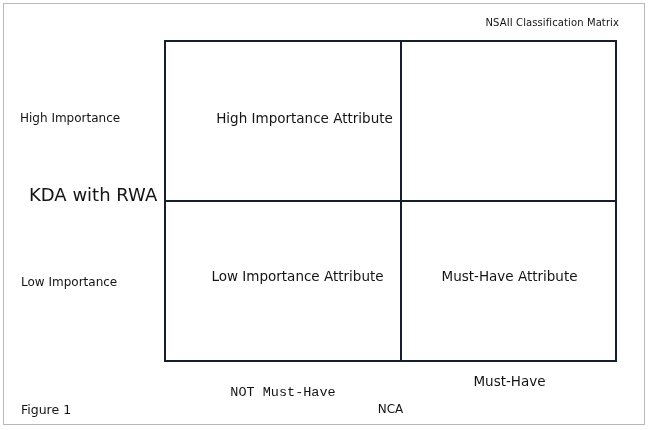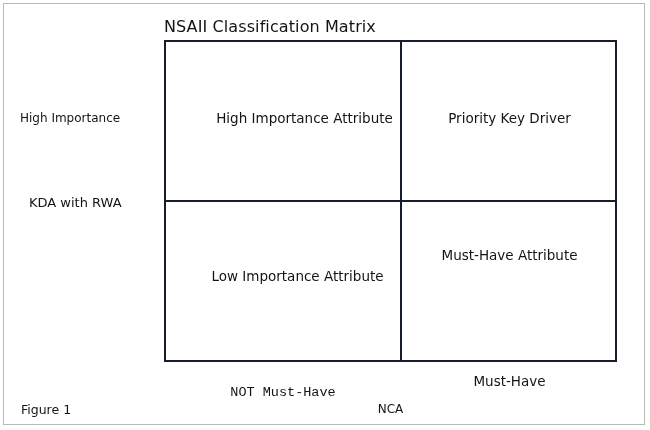--- a/index.html
+++ b/index.html
@@ -25,22 +25,22 @@
     border: 1px solid #b9b9b9;
     background: #ffffff;
   }
 
   
   #chart-title {
     position: absolute;
     left: 160px;
     top: 13px;
     width: 455px;
-    text-align: left;
-    font-size: 16px;
+    text-align: right;
+    font-size: 10px;
     color: #141414;
     letter-spacing: 0.1px;
     white-space: nowrap;
   }
 
   
   #matrix-box {
     position: absolute;
     left: 160px;
     top: 36px;
@@ -101,39 +101,39 @@
     height: 158px;
     padding-top: 66px;
     box-sizing: border-box;
     padding-left: 29px;
   }
   #quad-bottom-right {
     left: 398px;
     top: 198px;
     width: 215px;
     height: 158px;
-    padding-top: 45px;
+    padding-top: 66px;
     box-sizing: border-box;
   }
 
   
   .y-label {
     position: absolute;
     font-size: 12px;
     color: #141414;
     white-space: nowrap;
   }
   #y-label-high {
     left: 16px;
     top: 107px;
   }
   #y-axis-title {
     left: 25px;
-    top: 191px;
-    font-size: 13px;
+    top: 180px;
+    font-size: 18px;
   }
   #y-label-low {
     left: 17px;
     top: 271px;
   }
 
   
   .x-label {
     position: absolute;
     font-size: 13.5px;
@@ -178,36 +178,34 @@
   <div id="chart-title">NSAII Classification Matrix</div>
 
   <div id="matrix-box"></div>
   <div id="matrix-vline"></div>
   <div id="matrix-hline"></div>
 
   <div class="quadrant" id="quad-top-left">
     <span>High Importance Attribute</span>
   </div>
 
-  <div class="quadrant" id="quad-top-right">
-    <span>Priority Key Driver</span>
-  </div>
 
   <div class="quadrant" id="quad-bottom-left">
     <span>Low Importance Attribute</span>
   </div>
 
   <div class="quadrant" id="quad-bottom-right">
     <span>Must-Have Attribute</span>
   </div>
 
   <div class="y-label" id="y-label-high">High Importance</div>
 
   <div class="y-label" id="y-axis-title">KDA with RWA</div>
 
+  <div class="y-label" id="y-label-low">Low Importance</div>
 
   <div class="x-label" id="x-label-not-must-have">NOT Must-Have</div>
 
   <div class="x-label" id="x-label-must-have">Must-Have</div>
 
   <div class="x-label" id="x-axis-title">NCA</div>
 
   <div id="figure-caption">Figure 1</div>
 
 </div>

